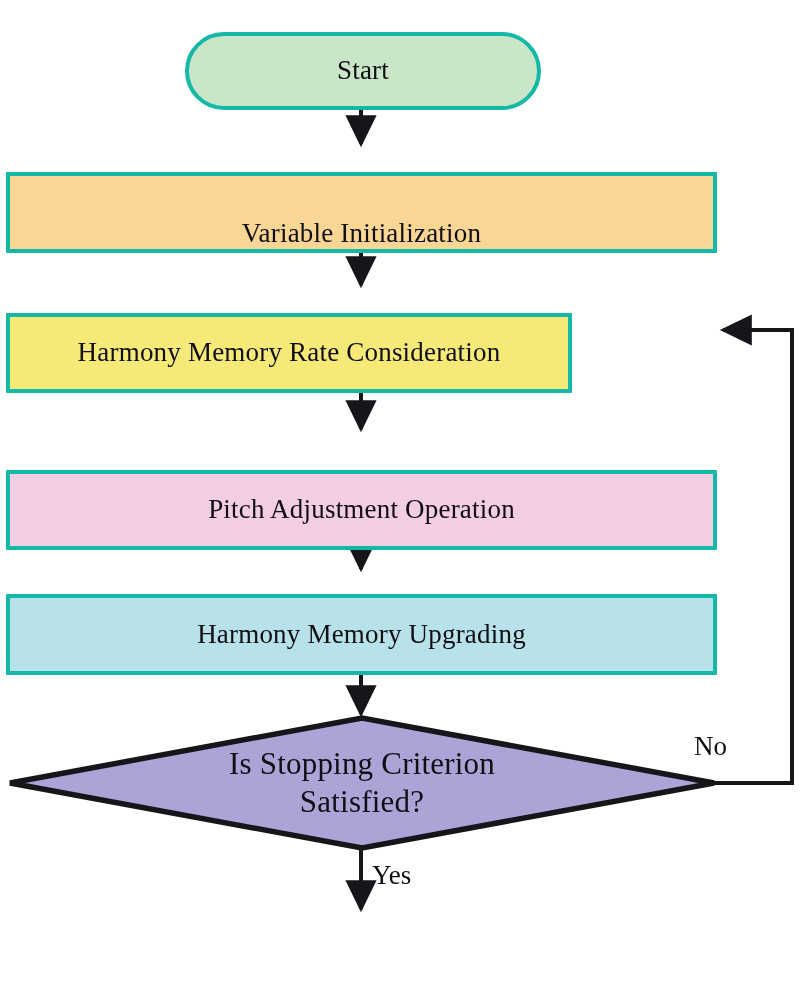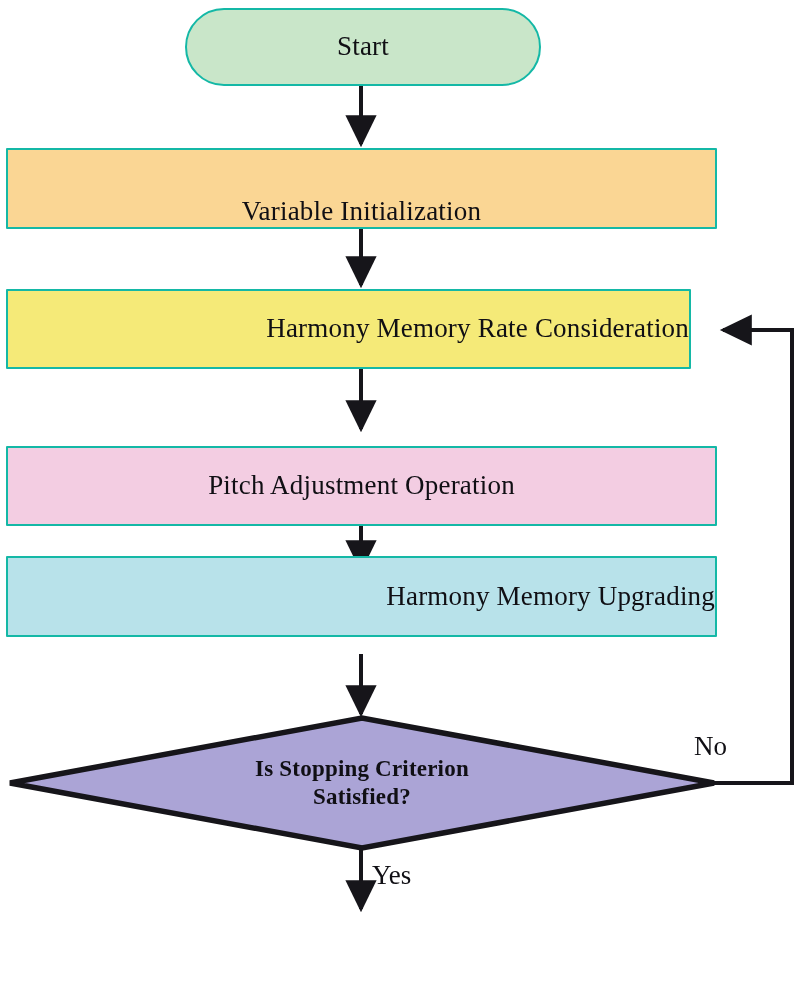--- a/index.html
+++ b/index.html
@@ -11,27 +11,28 @@
     position: relative;
     width: 800px;
     height: 999px;
     background: #ffffff;
     overflow: hidden;
     font-family: "Liberation Serif", "DejaVu Serif", serif;
   }
   .node {
     position: absolute;
     box-sizing: border-box;
-    border: 2px solid #14b8a6;
+    border: 4px solid #14b8a6;
     display: flex;
     align-items: center;
     justify-content: center;
     text-align: center;
     color: #100f14;
     line-height: 1.15;
+    margin-top: 24px;
   }
   .terminator {
     border-radius: 999px;
   }
   .process {
     border-radius: 1px;
   }
   .node-label {
     display: block;
     white-space: pre-line;
@@ -42,29 +43,29 @@
   
   #node-start {
     left: 185px; top: 8px; width: 356px; height: 78px;
   }
   
   #node-init {
     left: 6px; top: 148px; width: 711px; height: 81px;
   }
   
   #node-hmrc {
-    left: 6px; top: 289px; width: 685px; height: 80px; justify-content: flex-end;
+    left: 6px; top: 289px; width: 566px; height: 80px;
   }
   
   #node-pitch {
     left: 6px; top: 446px; width: 711px; height: 80px;
   }
   
   #node-upgrade {
-    left: 6px; top: 556px; width: 711px; height: 81px; justify-content: flex-end;
+    left: 6px; top: 570px; width: 711px; height: 81px;
   }
   
   #node-stop {
     left: 185px; top: 913px; width: 356px; height: 78px;
   }
 
   
   #node-decision {
     position: absolute;
     left: 6px;
@@ -78,21 +79,21 @@
     left: 0; top: 0;
     width: 712px; height: 138px;
     display: flex;
     align-items: center;
     justify-content: center;
     text-align: center;
     color: #100f14;
     line-height: 1.22;
     pointer-events: none;
   }
-  #decision-text .node-label { font-size: 23px; font-weight: bold; }
+  #decision-text .node-label { font-size: 31px; }
 
   
   #connectors {
     position: absolute;
     left: 0; top: 0;
     width: 800px;
     height: 999px;
     pointer-events: none;
   }
 

